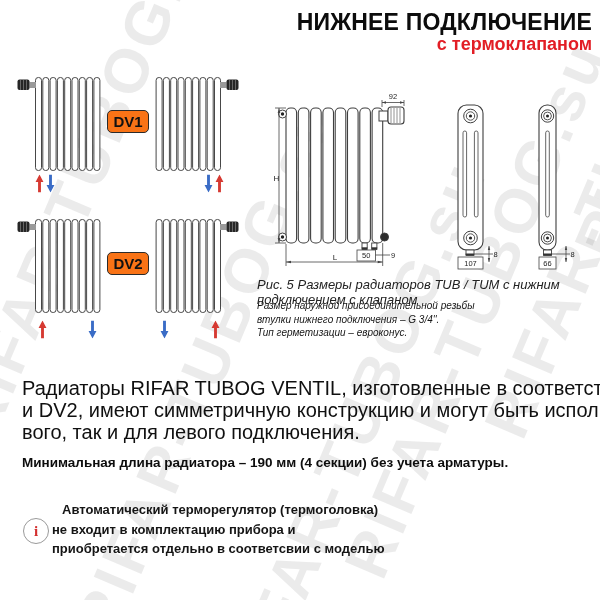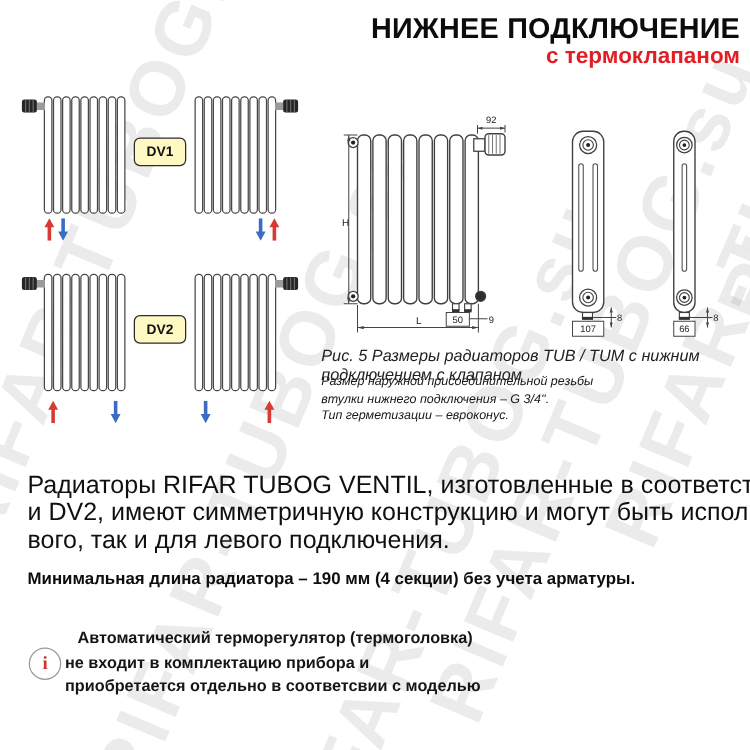--- a/index.html
+++ b/index.html
@@ -10,22 +10,22 @@
   .wm{position:absolute;white-space:nowrap;font-weight:800;font-size:62px;letter-spacing:4px;
       color:rgba(110,110,110,0.14);transform:rotate(-67deg);transform-origin:0 0;z-index:0;}
   .layer{position:absolute;inset:0;z-index:1;}
   
   .title{position:absolute;right:8px;top:9px;font-size:23px;font-weight:800;letter-spacing:.2px;color:#0c0c0c;}
   .subtitle{position:absolute;right:8px;top:34px;font-size:18px;font-weight:700;color:#e21e25;}
   
   .rad{position:absolute;width:84px;height:96px;}
   .flip{transform:scaleX(-1);}
   .dv-label{position:absolute;width:40px;height:21px;border:1.6px solid #2b2b2b;border-radius:5px;
-            background:#fef9c3;display:flex;align-items:center;justify-content:center;
-            font-weight:700;font-size:11px;color:#111;}
+            background:#f97316;display:flex;align-items:center;justify-content:center;
+            font-weight:700;font-size:15px;color:#111;}
   .arrow{position:absolute;width:9px;height:19px;}
   .arrow svg{display:block;width:100%;height:100%;}
   .red{color:#d63a32;}
   .blue{color:#3a6cc6;}
   .down{transform:rotate(180deg);}
   
   .dim{font-size:8px;fill:#1d1d1d;font-family:"Liberation Sans",sans-serif;}
   .dim-s{font-size:7.5px;fill:#1d1d1d;font-family:"Liberation Sans",sans-serif;}
   .caption{position:absolute;left:257px;top:277px;font-size:13px;font-style:italic;color:#222;}
   .note{position:absolute;left:257px;top:299px;font-size:10px;font-style:italic;line-height:13.5px;color:#161616;}

